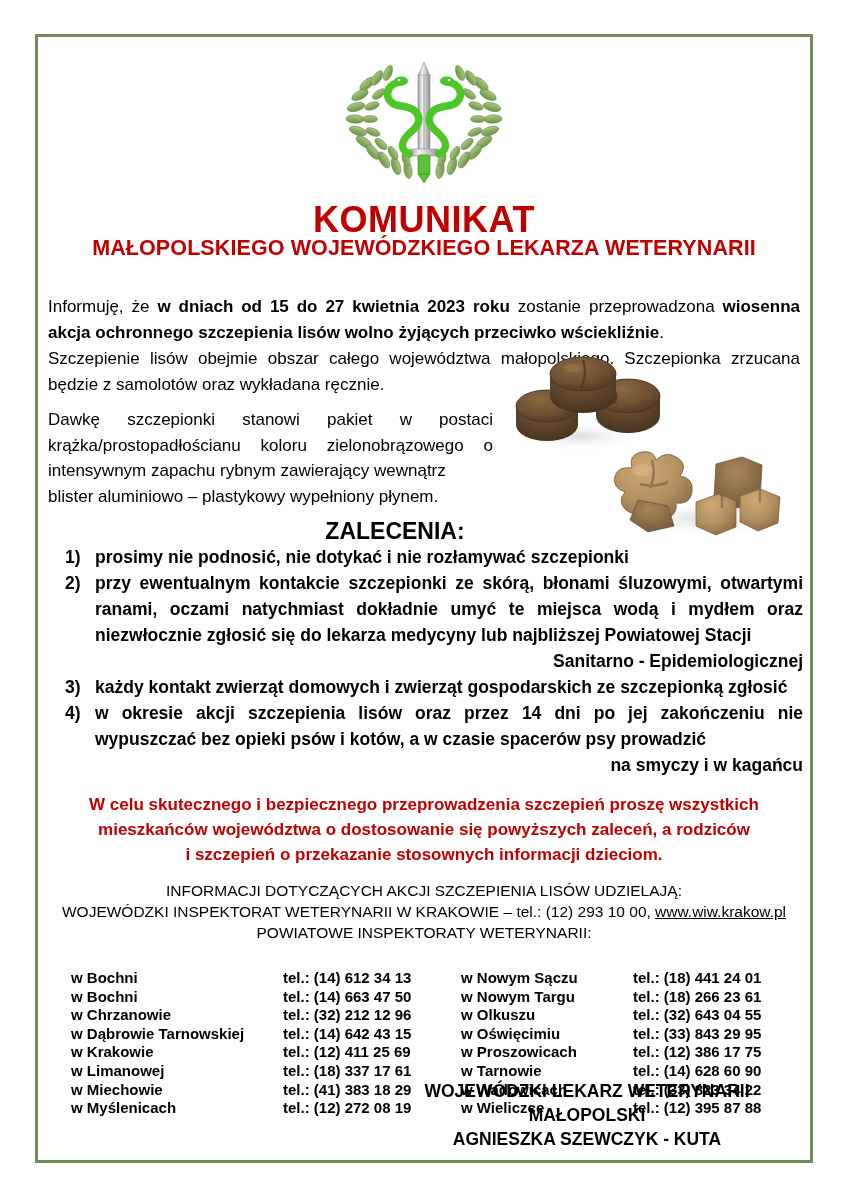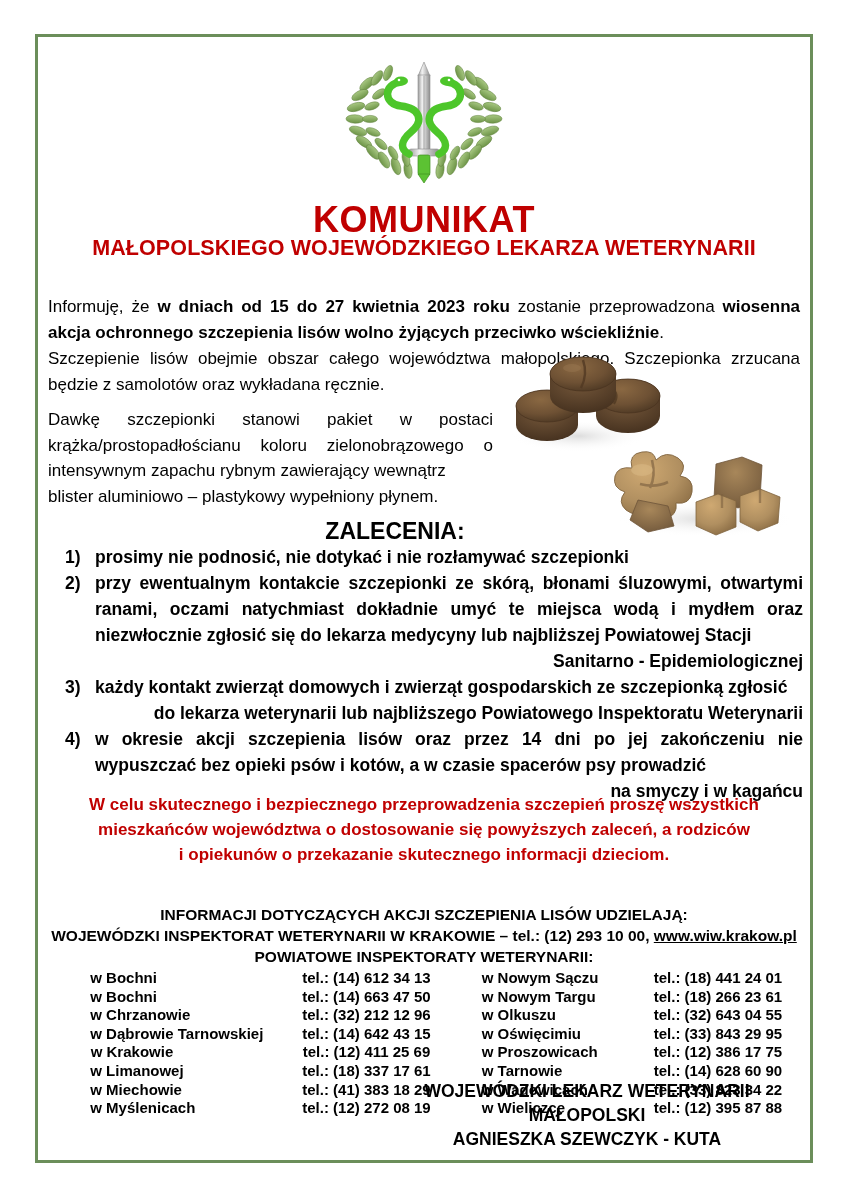--- a/index.html
+++ b/index.html
@@ -168,24 +168,23 @@
     line-height: 25px;
   }
 
   
   .info-head {
     position: absolute;
     left: 0;
     top: 836px;
     width: 758px;
     text-align: center;
-    font-weight: bold;
+    font-weight: normal;
     font-size: 15.5px;
     line-height: 21px;
-    margin-top: 24px;
   }
   .info-head .url {
     text-decoration: underline;
   }
 
   
   .phones {
     position: absolute;
     left: 0;
     top: 925px;
@@ -194,21 +193,20 @@
     font-size: 15px;
     font-weight: bold;
     line-height: 18.6px;
   }
   .phone-col { position: relative; }
   .phone-col.left  { width: 405px; padding-left: 26px; box-sizing: border-box; }
   .phone-col.right { width: 353px; padding-left: 11px; box-sizing: border-box; }
   .phone-row {
     display: flex;
     white-space: nowrap;
-    justify-content: center;
   }
   .phone-col.left .city { flex: 0 0 212px; }
   .phone-col.right .city { flex: 0 0 172px; }
   .phone-num { flex: 0 0 auto; }
 
   
   .signature {
     position: absolute;
     left: 342px;
     top: 1035px;
@@ -444,38 +442,37 @@
         <div class="zal-txt">
           <span>przy ewentualnym kontakcie szczepionki ze skórą, błonami śluzowymi, otwartymi ranami, oczami natychmiast dokładnie umyć te miejsca wodą i mydłem oraz niezwłocznie zgłosić się do lekarza medycyny lub najbliższej Powiatowej Stacji</span>
           <span class="last" style="display:block">Sanitarno - Epidemiologicznej</span>
         </div>
       </div>
 
       <div class="zal-item">
         <div class="zal-num">3)</div>
         <div class="zal-txt">
           <span>każdy kontakt zwierząt domowych i zwierząt gospodarskich ze szczepionką zgłosić</span>
-          <span class="last" style="display:block">do lekarza weterynarii lub najbliższego Powiatowego Inspektoratu Weterynarii</span>
         </div>
       </div>
 
       <div class="zal-item">
         <div class="zal-num">4)</div>
         <div class="zal-txt">
           <span>w okresie akcji szczepienia lisów oraz przez 14 dni po jej zakończeniu nie wypuszczać bez opieki psów i kotów, a w czasie spacerów psy prowadzić</span>
           <span class="last" style="display:block">na smyczy i w kagańcu</span>
         </div>
       </div>
 
     </div>
 
     <div class="appeal">
       <div>W celu skutecznego i bezpiecznego przeprowadzenia szczepień proszę wszystkich</div>
       <div>mieszkańców województwa o dostosowanie się powyższych zaleceń, a rodziców</div>
-      <div>i opiekunów o przekazanie skutecznego informacji dzieciom.</div>
+      <div>i szczepień o przekazanie stosownych informacji dzieciom.</div>
     </div>
 
     <div class="info-head">
       <div>INFORMACJI DOTYCZĄCYCH AKCJI SZCZEPIENIA LISÓW UDZIELAJĄ:</div>
       <div>
         <span>WOJEWÓDZKI INSPEKTORAT WETERYNARII W KRAKOWIE – tel.: (12) 293 10 00, </span><span class="url">www.wiw.krakow.pl</span>
       </div>
       <div>POWIATOWE INSPEKTORATY WETERYNARII:</div>
     </div>
 

